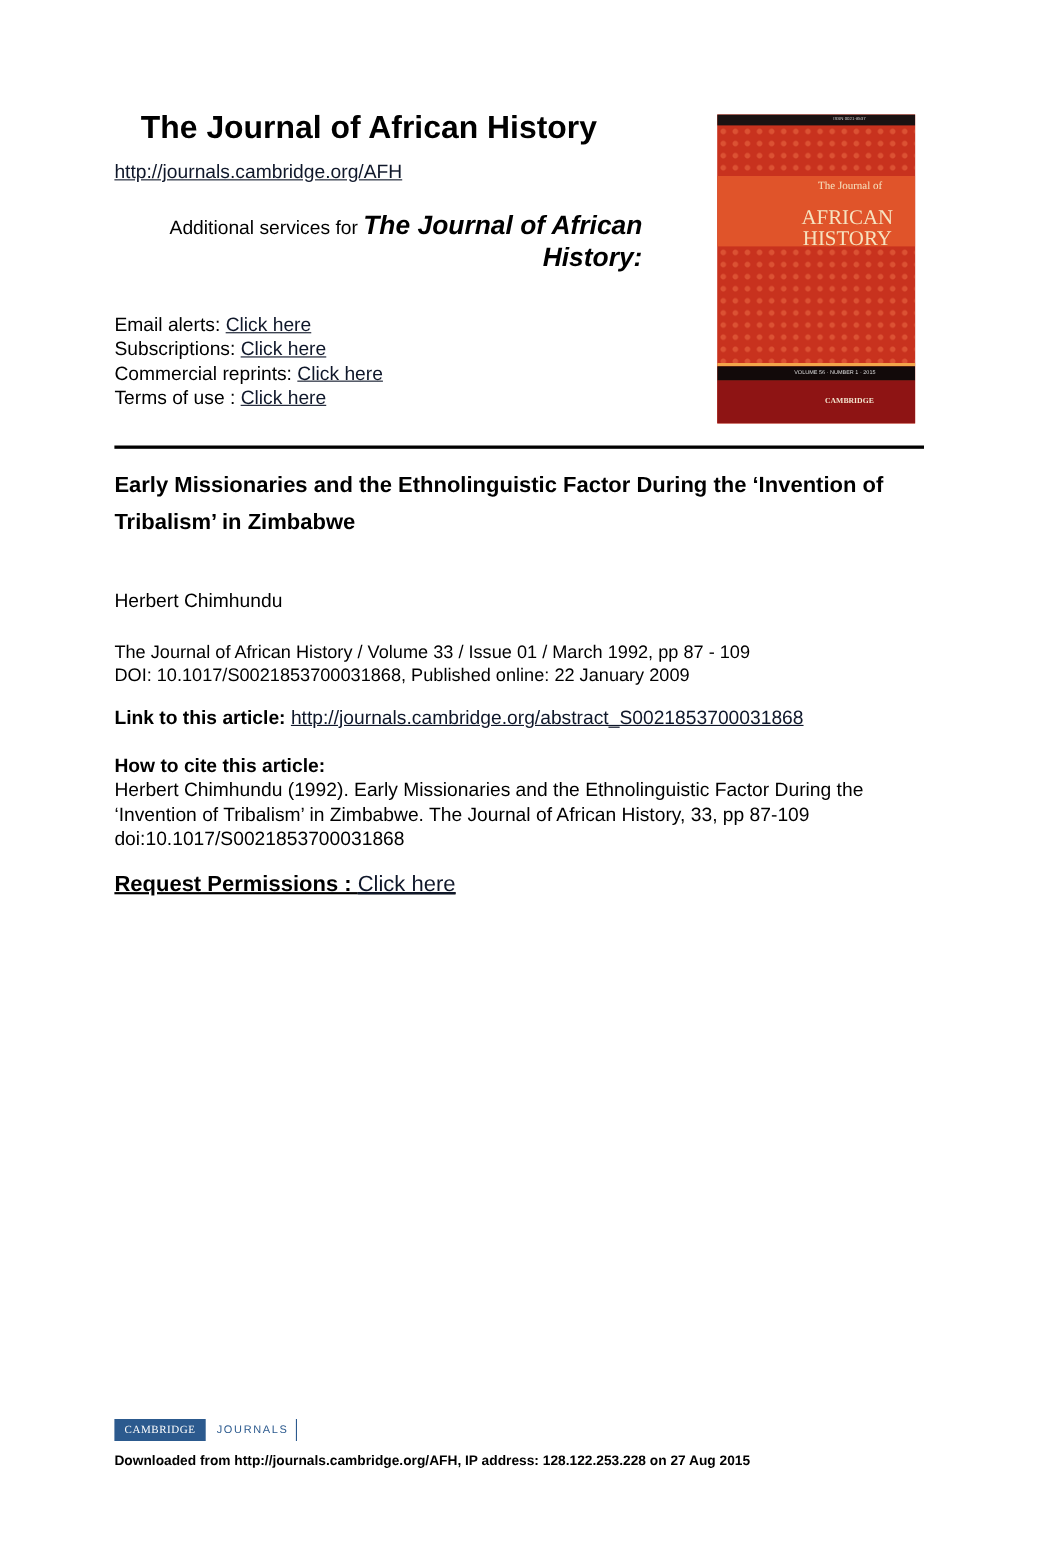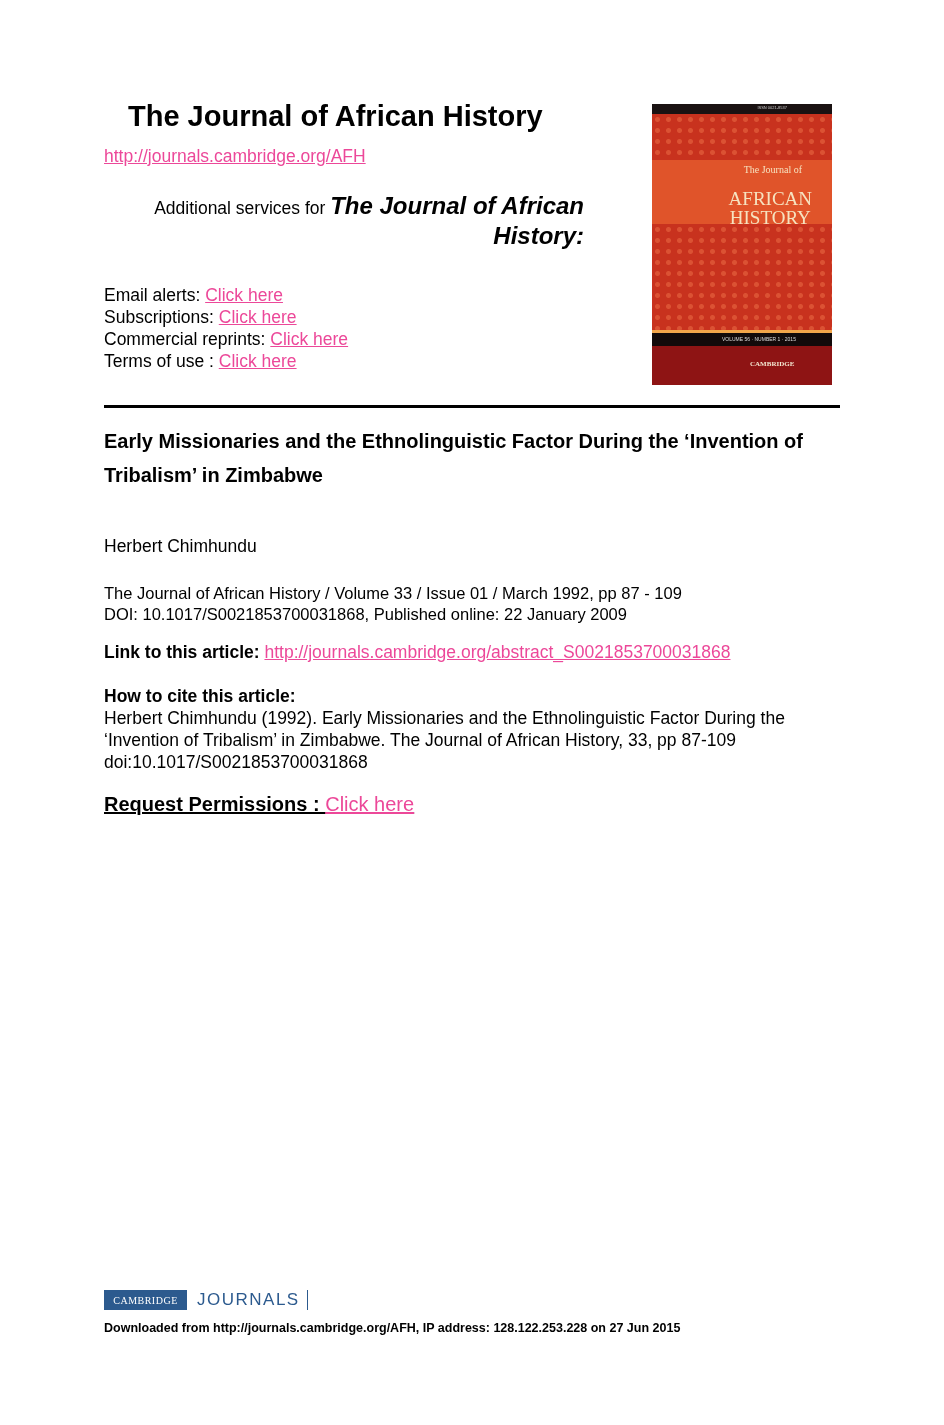--- a/index.html
+++ b/index.html
@@ -1,18 +1,18 @@
 <!DOCTYPE html>
 <html><head>
   <meta charset="utf-8">
   <style>
     html, body { margin:0; padding:0; background:#ffffff; }
     body { width:944px; height:1425px; position:relative; font-family:"Liberation Sans", sans-serif; color:#000; overflow:hidden; }
     .abs { position:absolute; }
-    a, .link { color:#ec4899; text-decoration:underline; cursor:pointer; }
+    a, .link { color:#0f172a; text-decoration:underline; cursor:pointer; }
     .journal-title { left:104px; top:100px; font-size:29px; font-weight:bold; letter-spacing:0px;margin-left:24px; }
     .journal-url { left:104px; top:146px; font-size:17.5px; }
     .addl { left:104px; top:192px; font-size:17.5px; line-height:28px; width:480px;text-align:right; }
     .addl .big { font-size:24px; font-weight:bold; font-style:italic; }
     .services { left:104px; top:284px; font-size:17.5px; line-height:22px; }
     .services div { white-space:nowrap; }
     .cover { left:652px; top:104px; width:180px; height:281px; background:#c8321e; overflow:hidden; }
     .cover .topbar { position:absolute; left:0; top:0; width:100%; height:10px; background:#1a1212; }
     .cover .topbar span { position:absolute; right:45px; top:1px; font-size:4px; color:#ccc; }
     .cover .pattern { position:absolute; left:0; top:10px; width:100%; height:220px;
@@ -29,21 +29,21 @@
     .rule { left:104px; top:405px; width:736px; height:3px; background:#000; }
     .article-title { left:104px; top:424px; width:740px; font-size:20px; font-weight:bold; line-height:34px; }
     .author { left:104px; top:536px; font-size:17.5px; }
     .citeline { left:104px; top:583px; font-size:16.5px; line-height:21px; }
     .linkline { left:104px; top:642px; font-size:17.5px; }
     .bold { font-weight:bold; }
     .howcite { left:104px; top:685px; font-size:17.5px; line-height:22px; width:740px; }
     .perm { left:104px; top:793px; font-size:20px;text-decoration:underline; }
     .logo { left:104px; top:1290px; height:20px; display:flex; align-items:center; }
     .logo .cam { background:#2c5a8e; color:#fff; font-family:"Liberation Serif", serif; font-size:10px; width:83px; height:20px; display:flex; align-items:center; justify-content:center; letter-spacing:0.5px; }
-    .logo .jrn { color:#2c5a8e; font-size:17px; letter-spacing:1.5px; margin-left:10px; padding-right:7px; border-right:1px solid #2c5a8e; height:20px; display:flex; align-items:center; }
+    .logo .jrn { color:#2c5a8e; font-size:10px; letter-spacing:1.5px; margin-left:10px; padding-right:7px; border-right:1px solid #2c5a8e; height:20px; display:flex; align-items:center; }
     .downloaded { left:104px; top:1321px; font-size:12.5px; font-weight:bold; }
   </style>
 </head>
 <body>
 
 <div class="abs journal-title">The Journal of African History</div>
 <a class="abs journal-url">http://journals.cambridge.org/AFH</a>
 
 <div class="abs addl">
   <span>Additional services for </span><span class="big">The Journal of African History:</span>
@@ -95,13 +95,13 @@
 
 <div class="abs perm">
   <span class="bold">Request Permissions : </span><a>Click here</a>
 </div>
 
 <div class="abs logo">
   <div class="cam">CAMBRIDGE</div>
   <div class="jrn">JOURNALS</div>
 </div>
 
-<div class="abs downloaded">Downloaded from http://journals.cambridge.org/AFH, IP address: 128.122.253.228 on 27 Jun 2015</div>
+<div class="abs downloaded">Downloaded from http://journals.cambridge.org/AFH, IP address: 128.122.253.228 on 27 Aug 2015</div>
 
 </body></html>

